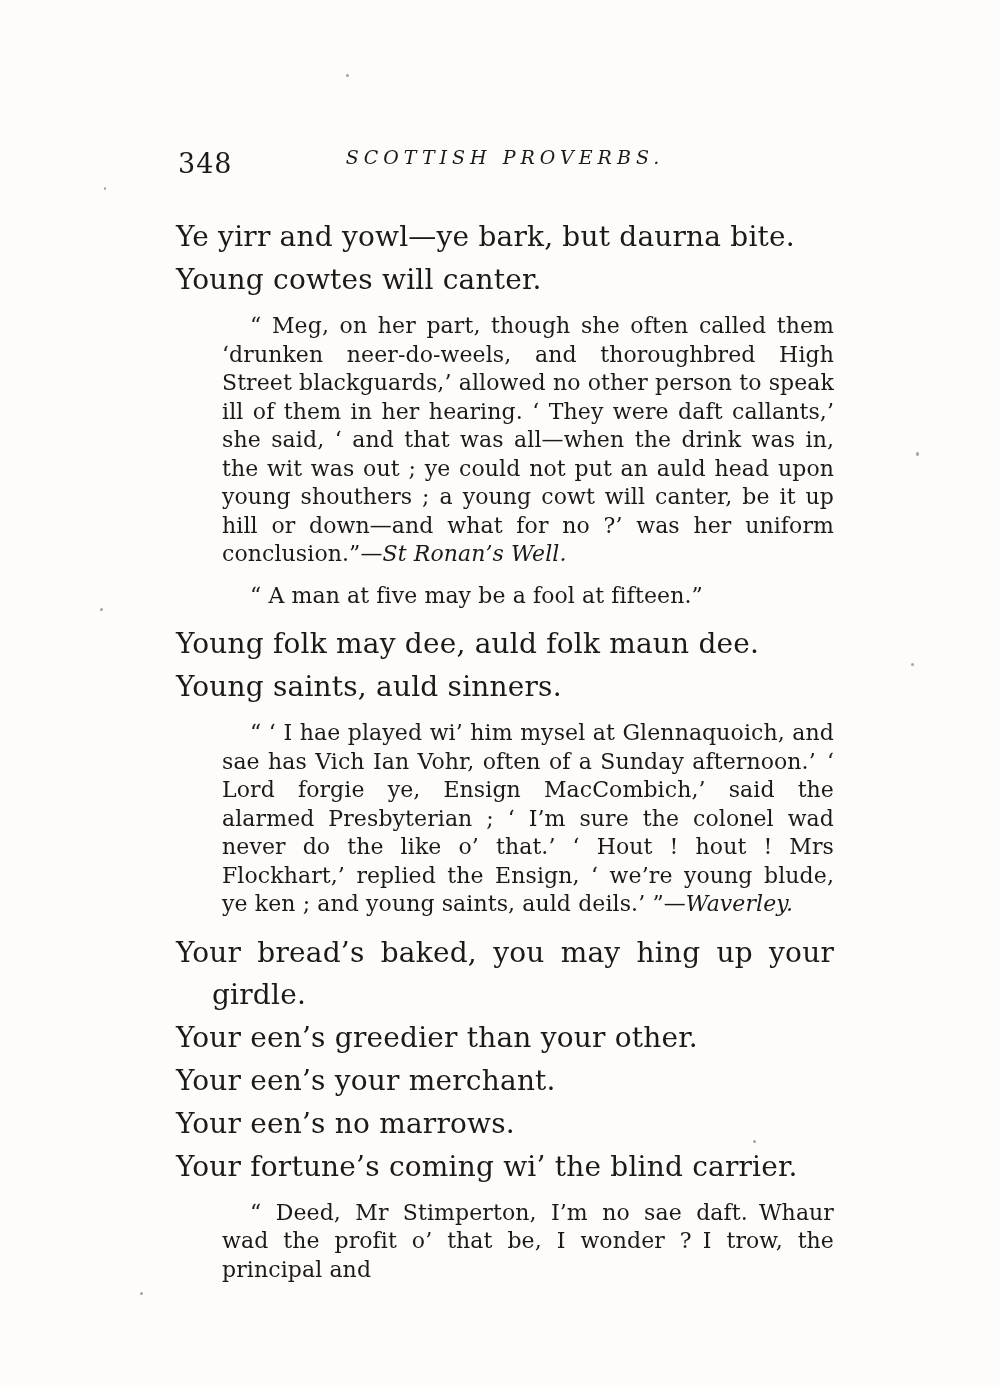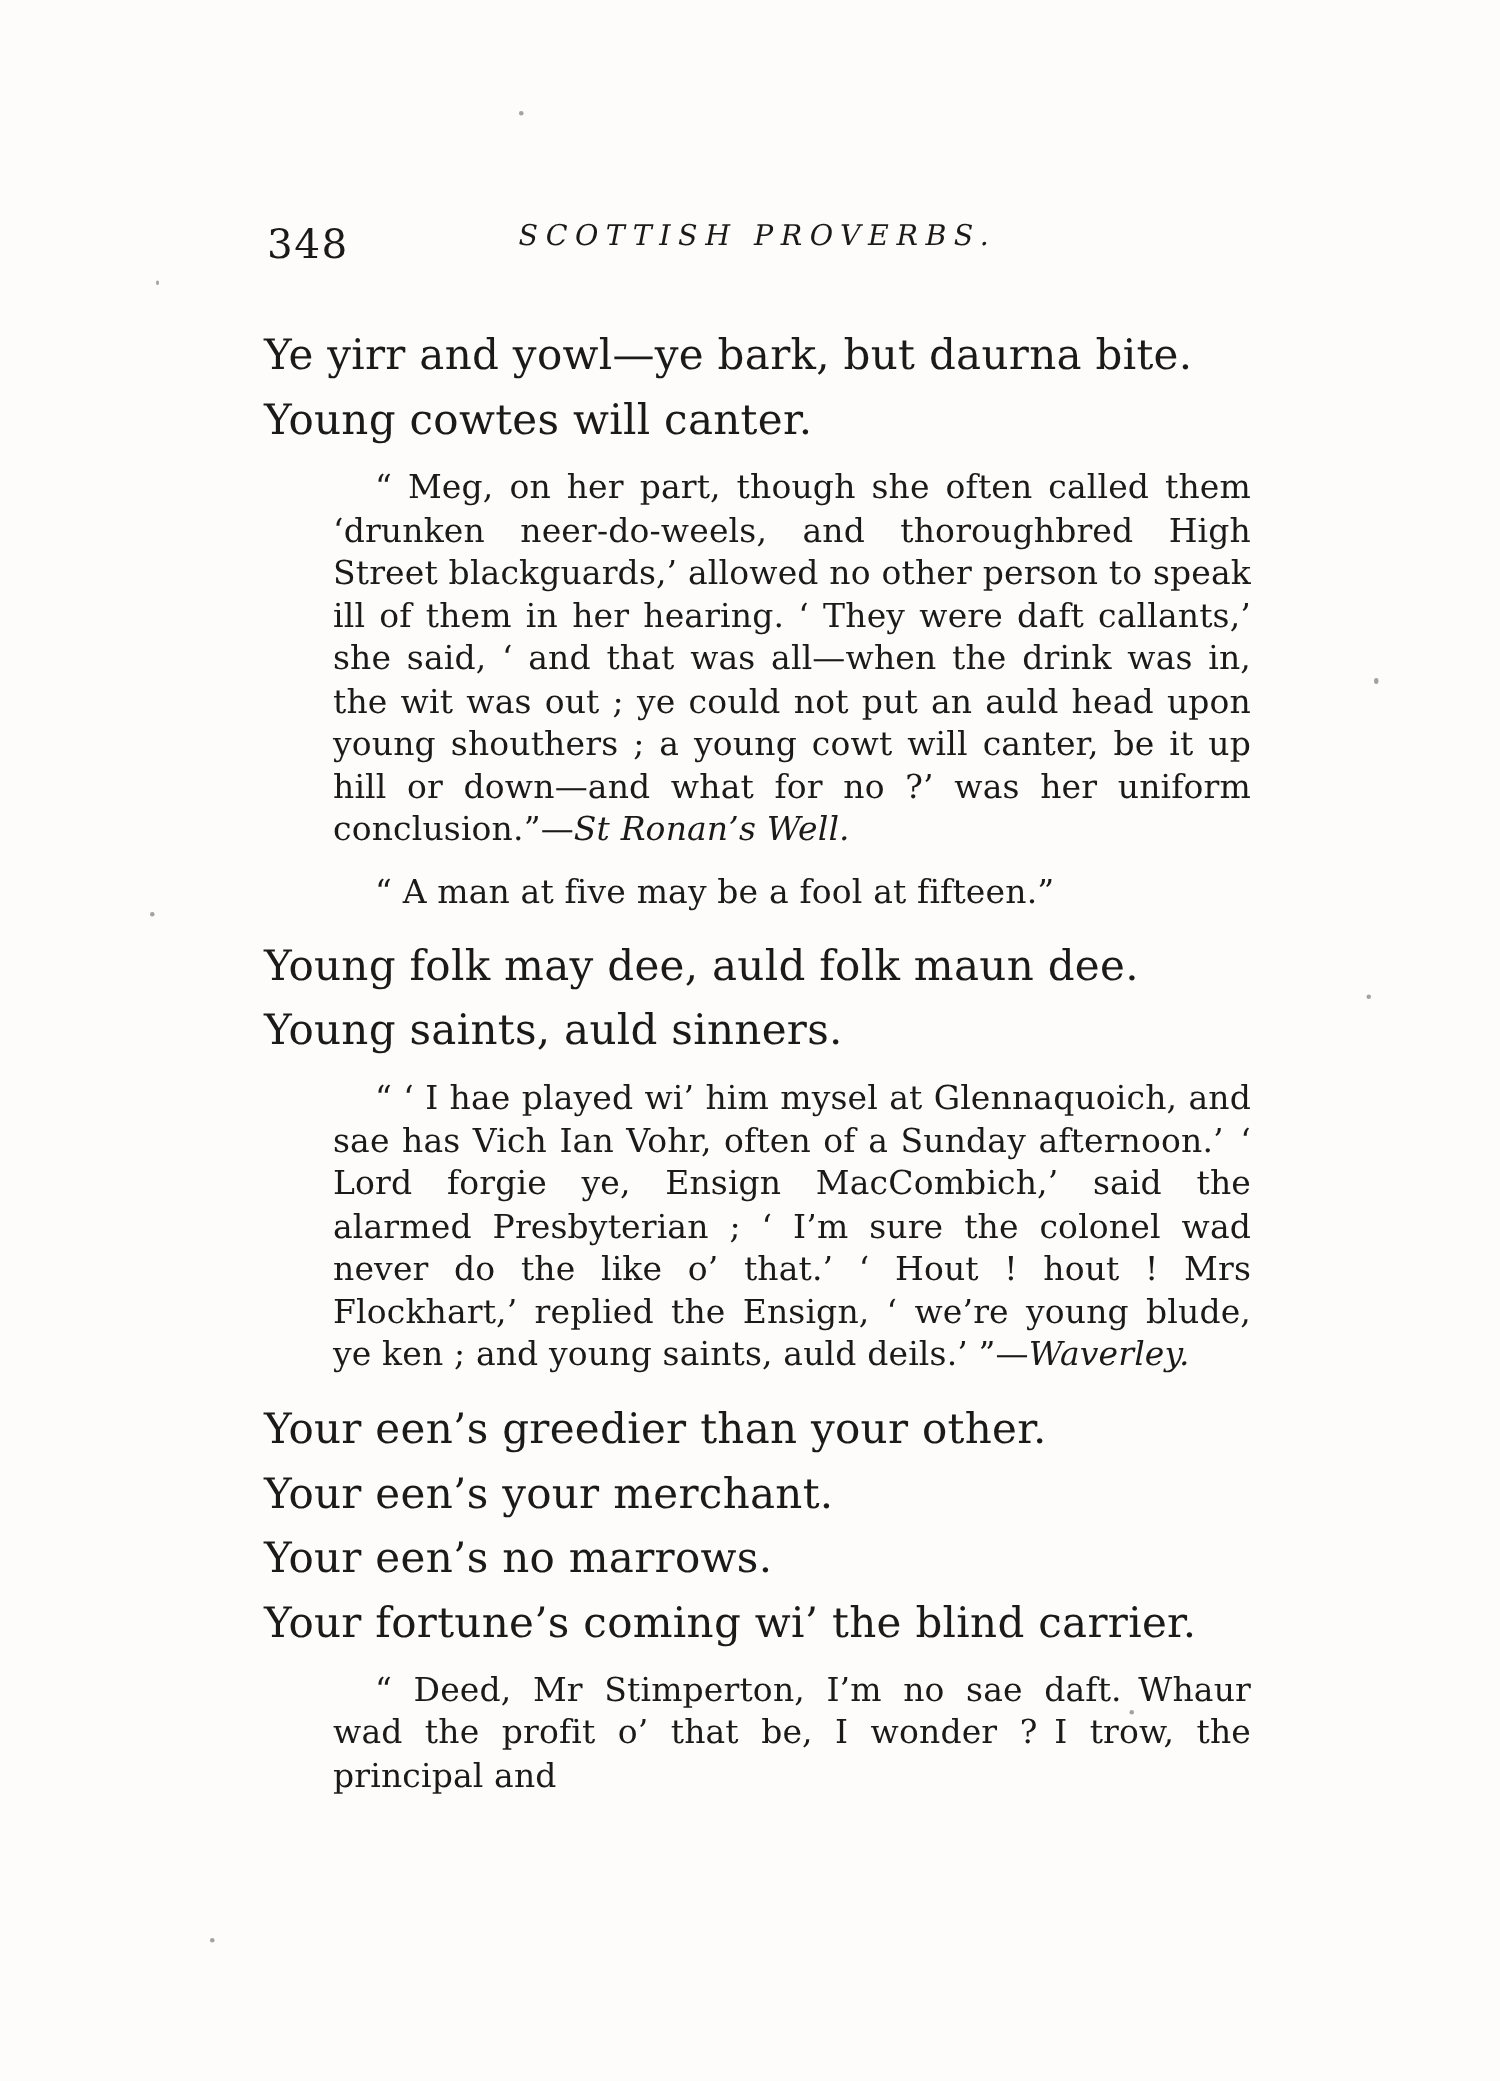--- a/index.html
+++ b/index.html
@@ -86,20 +86,21 @@
     <div class="quote"><span>“ Meg, on her part, though she often called them ‘drunken neer-do-weels, and thoroughbred High Street blackguards,’ allowed no other person to speak ill of them in her hearing. ‘ They were daft callants,’ she said, ‘ and that was all—when the drink was in, the wit was out ; ye could not put an auld head upon young shouthers ; a young cowt will canter, be it up hill or down—and what for no ?’ was her uniform conclusion.”—</span><span class="src">St Ronan’s Well.</span></div>
 
 
     <div class="quote"><span>“ A man at five may be a fool at fifteen.”</span></div>
 
     <div class="proverb">Young folk may dee, auld folk maun dee.</div>
     <div class="proverb">Young saints, auld sinners.</div>
 
     <div class="quote"><span>“ ‘ I hae played wi’ him mysel at Glennaquoich, and sae has Vich Ian Vohr, often of a Sunday afternoon.’ ‘ Lord forgie ye, Ensign MacCombich,’ said the alarmed Presbyterian ; ‘ I’m sure the colonel wad never do the like o’ that.’ ‘ Hout ! hout ! Mrs Flockhart,’ replied the Ensign, ‘ we’re young blude, ye ken ; and young saints, auld deils.’ ”—</span><span class="src">Waverley.</span></div>
 
+    <div class="proverb">Your bread’s baked, you may hing up your girdle.</div>
     <div class="proverb">Your een’s greedier than your other.</div>
 
 
     <div class="proverb">Your een’s your merchant.</div>
     <div class="proverb">Your een’s no marrows.</div>
     <div class="proverb">Your fortune’s coming wi’ the blind carrier.</div>
 
     <div class="quote"><span>“ Deed, Mr Stimperton, I’m no sae daft. Whaur wad the profit o’ that be, I wonder ? I trow, the principal and</span></div>
 
   </div>

